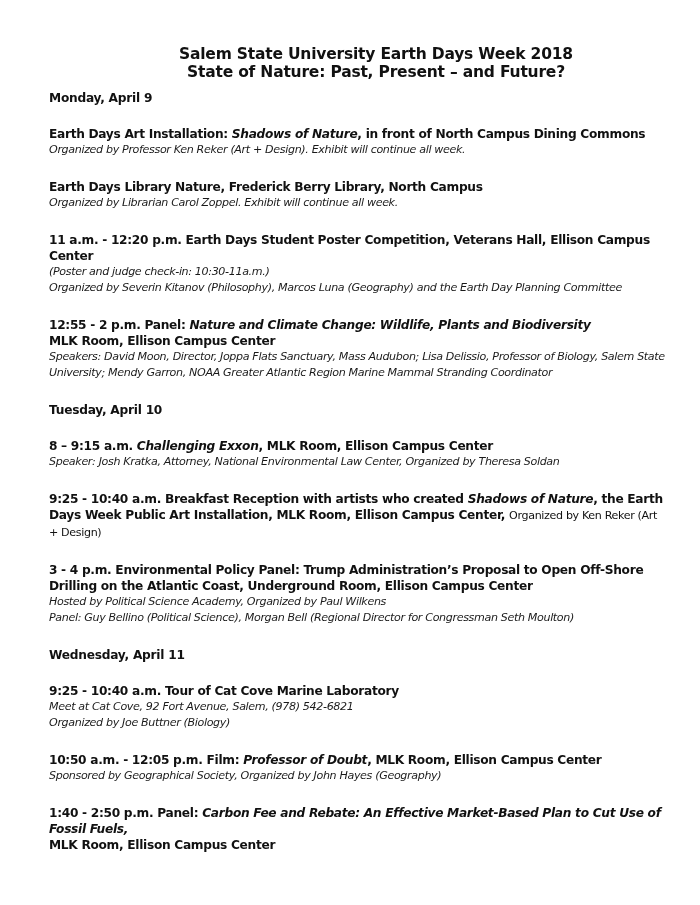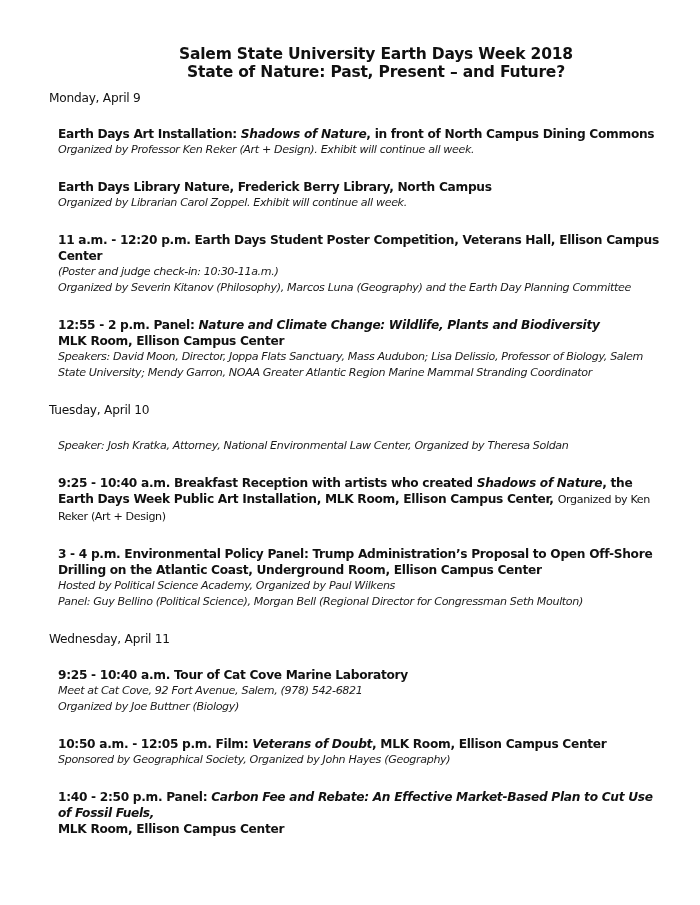--- a/index.html
+++ b/index.html
@@ -2,22 +2,22 @@
 <html><head>
 <meta charset="utf-8">
 <style>
   html, body { margin: 0; padding: 0; background: #ffffff; }
   body { width: 700px; height: 905px; overflow: hidden; position: relative;
          font-family: "DejaVu Sans", sans-serif; color: #111; }
   .title { text-align: center; font-weight: bold; font-size: 15.5px; line-height: 18px;
            position: absolute; left: 0; width: 700px; top: 45px; letter-spacing: -0.2px; padding-left: 26px; }
   .title div { white-space: nowrap; }
   .content { position: absolute; left: 49px; top: 90px; width: 620px; }
-  .day { font-weight: normal; font-size: 12.2px; line-height: 16px; margin: 0 0 20px 0; letter-spacing: -0.25px; }
-  .event { margin: 0 0 21px 9px; }
+  .day { font-weight: bold; font-size: 12.2px; line-height: 16px; margin: 0 0 20px 0; letter-spacing: -0.25px; }
+  .event { margin: 0 0 21px 0; }
   .ehead { font-weight: bold; font-size: 12.2px; line-height: 16px; letter-spacing: -0.3px; }
   .ehead i { font-weight: bold; }
   .ebody { font-size: 11.1px; line-height: 16px; letter-spacing: -0.35px; color: #1a1a1a; font-style: italic; }
   .inline-note { font-weight: normal; font-size: 11.1px; letter-spacing: -0.35px; }
 </style>
 </head>
 <body>
 
 <div class="title">
   <div>Salem State University Earth Days Week 2018</div>
@@ -38,36 +38,37 @@
       <div class="ehead"><span>11 a.m. - 12:20 p.m. Earth Days Student Poster Competition, Veterans Hall, Ellison Campus Center</span></div>
       <div class="ebody">(Poster and judge check-in: 10:30-11a.m.)</div>
       <div class="ebody">Organized by Severin Kitanov (Philosophy), Marcos Luna (Geography) and the Earth Day Planning Committee</div>
     </div>
     <div class="event">
       <div class="ehead"><span>12:55 - 2 p.m. Panel: </span><i>Nature and Climate Change: Wildlife, Plants and Biodiversity</i><br><span>MLK Room, Ellison Campus Center</span></div>
       <div class="ebody">Speakers: David Moon, Director, Joppa Flats Sanctuary, Mass Audubon; Lisa Delissio, Professor of Biology, Salem State University; Mendy Garron, NOAA Greater Atlantic Region Marine Mammal Stranding Coordinator</div>
     </div>
     <div class="day">Tuesday, April 10</div>
     <div class="event">
+      <div class="ehead"><span>8 – 9:15 a.m. </span><i>Challenging Exxon</i><span>, MLK Room, Ellison Campus Center</span></div>
       <div class="ebody">Speaker: Josh Kratka, Attorney, National Environmental Law Center, Organized by Theresa Soldan</div>
     </div>
     <div class="event">
       <div class="ehead"><span>9:25 - 10:40 a.m. Breakfast Reception with artists who created </span><i>Shadows of Nature</i><span>, the Earth Days Week Public Art Installation, MLK Room, Ellison Campus Center, </span><span class="inline-note">Organized by Ken Reker (Art + Design)</span></div>
     </div>
     <div class="event">
       <div class="ehead"><span>3 - 4 p.m. Environmental Policy Panel: Trump Administration’s Proposal to Open Off-Shore Drilling on the Atlantic Coast, Underground Room, Ellison Campus Center</span></div>
       <div class="ebody">Hosted by Political Science Academy, Organized by Paul Wilkens</div>
       <div class="ebody">Panel: Guy Bellino (Political Science), Morgan Bell (Regional Director for Congressman Seth Moulton)</div>
     </div>
     <div class="day">Wednesday, April 11</div>
     <div class="event">
       <div class="ehead"><span>9:25 - 10:40 a.m. Tour of Cat Cove Marine Laboratory</span></div>
       <div class="ebody">Meet at Cat Cove, 92 Fort Avenue, Salem, (978) 542-6821</div>
       <div class="ebody">Organized by Joe Buttner (Biology)</div>
     </div>
     <div class="event">
-      <div class="ehead"><span>10:50 a.m. - 12:05 p.m. Film: </span><i>Veterans of Doubt</i><span>, MLK Room, Ellison Campus Center</span></div>
+      <div class="ehead"><span>10:50 a.m. - 12:05 p.m. Film: </span><i>Professor of Doubt</i><span>, MLK Room, Ellison Campus Center</span></div>
       <div class="ebody">Sponsored by Geographical Society, Organized by John Hayes (Geography)</div>
     </div>
     <div class="event">
       <div class="ehead"><span>1:40 - 2:50 p.m. Panel: </span><i>Carbon Fee and Rebate: An Effective Market-Based Plan to Cut Use of Fossil Fuels,</i><br><span>MLK Room, Ellison Campus Center</span></div>
     </div>
   </div>
 
 </body></html>

